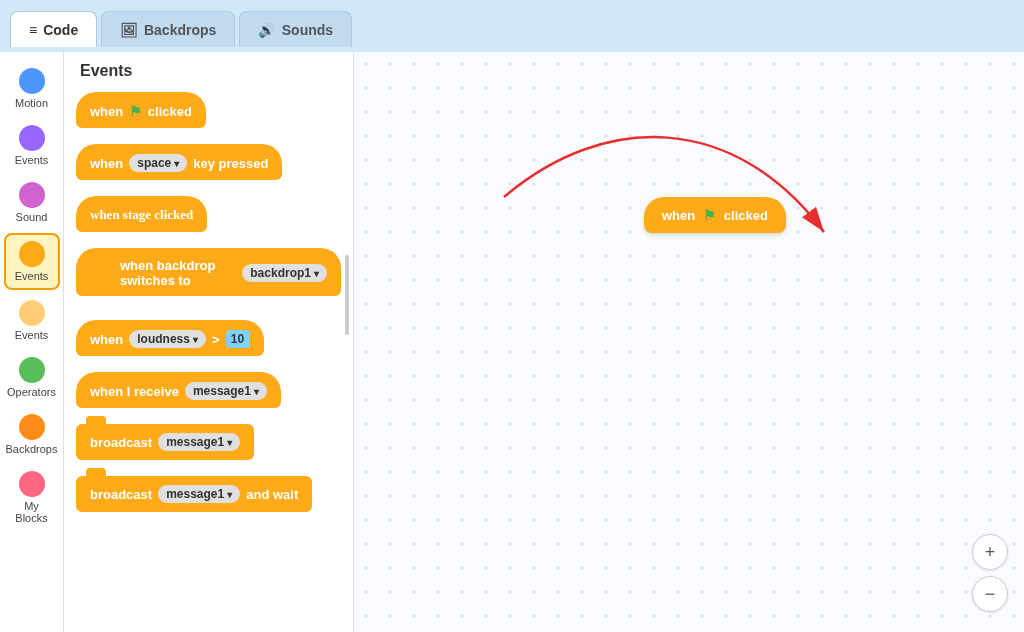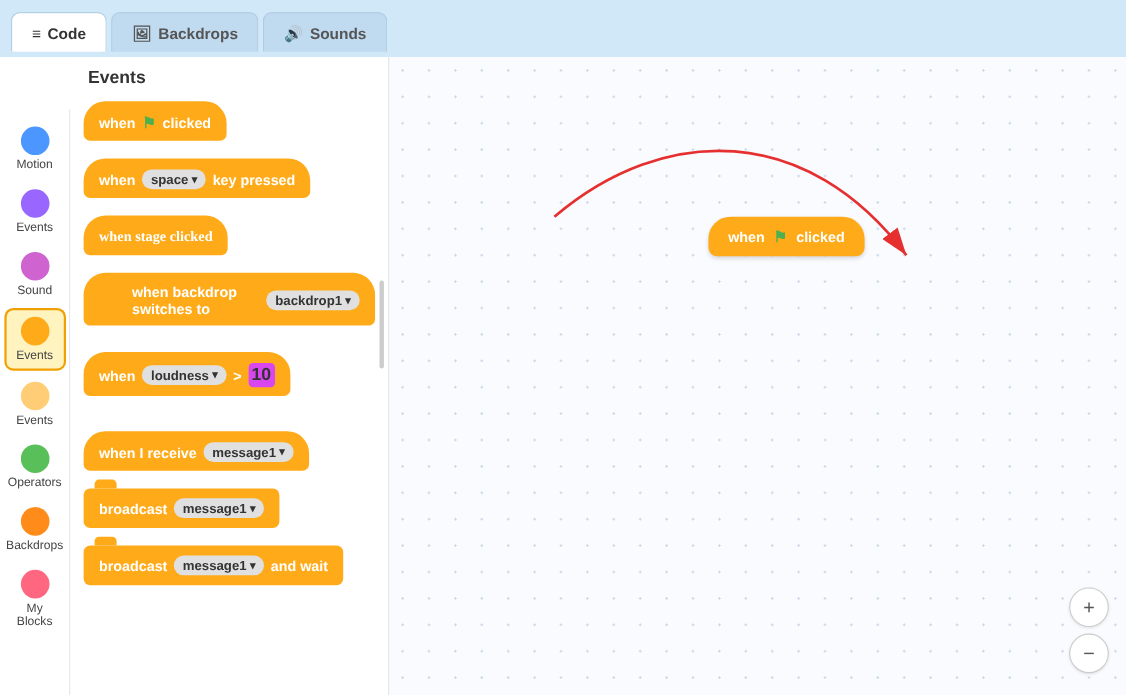--- a/index.html
+++ b/index.html
@@ -42,21 +42,20 @@
     
     .sidebar {
       width: 64px;
       background: #fff;
       display: flex;
       flex-direction: column;
       align-items: center;
       padding-top: 10px;
       gap: 4px;
       border-right: 1px solid #e0e0e0;
-      margin-top: 47px;
     }
     .sidebar-item {
       display: flex;
       flex-direction: column;
       align-items: center;
       gap: 3px;
       padding: 6px 4px;
       border-radius: 8px;
       cursor: pointer;
       width: 56px;
@@ -135,24 +134,24 @@
       background: #e0e0e0;
       border-radius: 12px;
       padding: 2px 8px;
       font-size: 12px;
       color: #333;
       display: inline-flex;
       align-items: center;
       gap: 3px;
     }
     .block-input {
-      background: #d946ef;
+      background: #7dd3fc;
       border-radius: 4px;
       padding: 2px 0;
-      font-size: 16px;
+      font-size: 12px;
       color: #333;
       min-width: 24px;
       text-align: center;
     }
     .green-flag {
       color: #4caf50;
       font-size: 14px;
     }
     .dropdown-arrow { font-size: 10px; }
 
@@ -314,21 +313,21 @@
 
       <div class="block-row" style="margin-top:16px;">
         <div class="block block-events block-hat" style="border-radius:20px 20px 6px 6px;">
           <span>when</span>
           <span class="block-pill">loudness <span class="dropdown-arrow">▾</span></span>
           <span>&gt;</span>
           <span class="block-input">10</span>
         </div>
       </div>
 
-      <div class="block-row" style="margin-top:24px;">
+      <div class="block-row" style="margin-top:8px;">
         <div class="block block-events block-hat" style="border-radius:20px 20px 6px 6px;">
           <span>when I receive</span>
           <span class="block-pill">message1 <span class="dropdown-arrow">▾</span></span>
         </div>
       </div>
 
       <div class="block-row">
         <div class="block block-events" style="border-radius:6px;">
           <span>broadcast</span>
           <span class="block-pill">message1 <span class="dropdown-arrow">▾</span></span>

